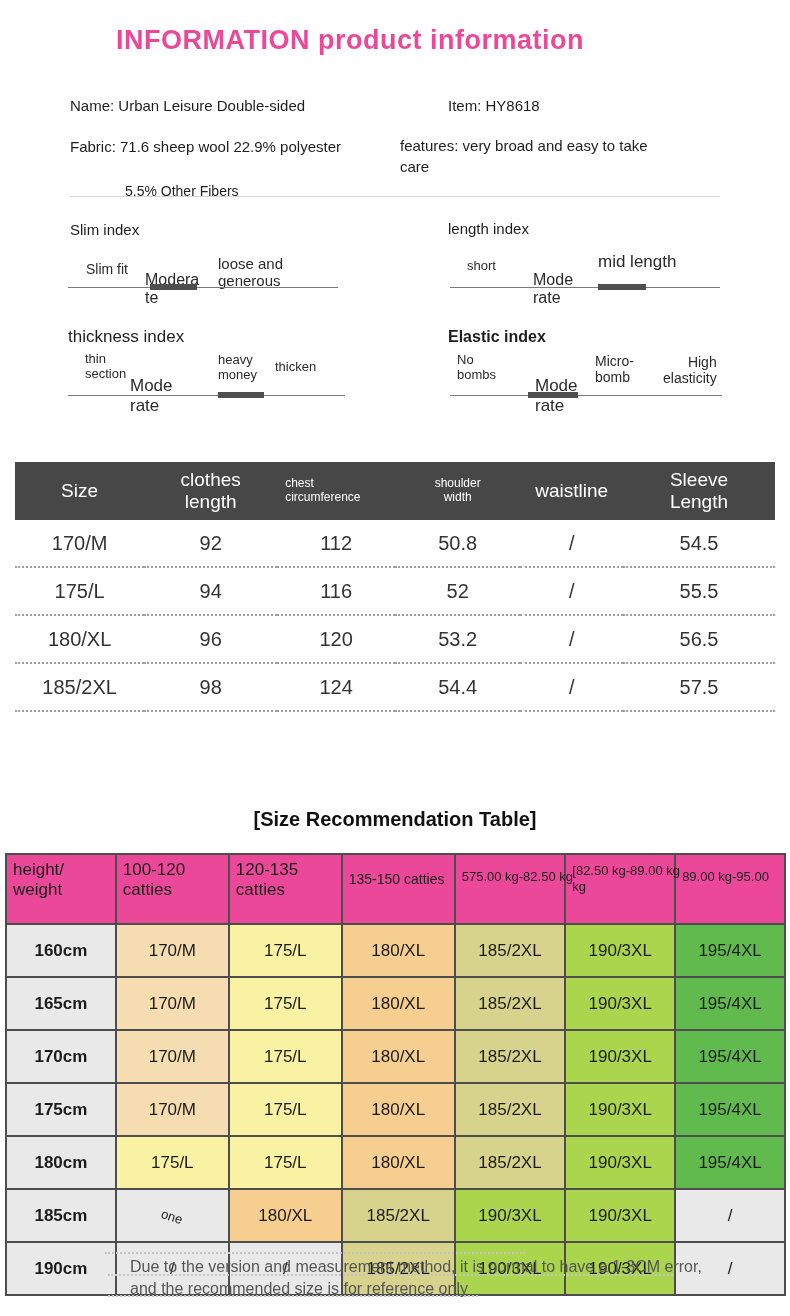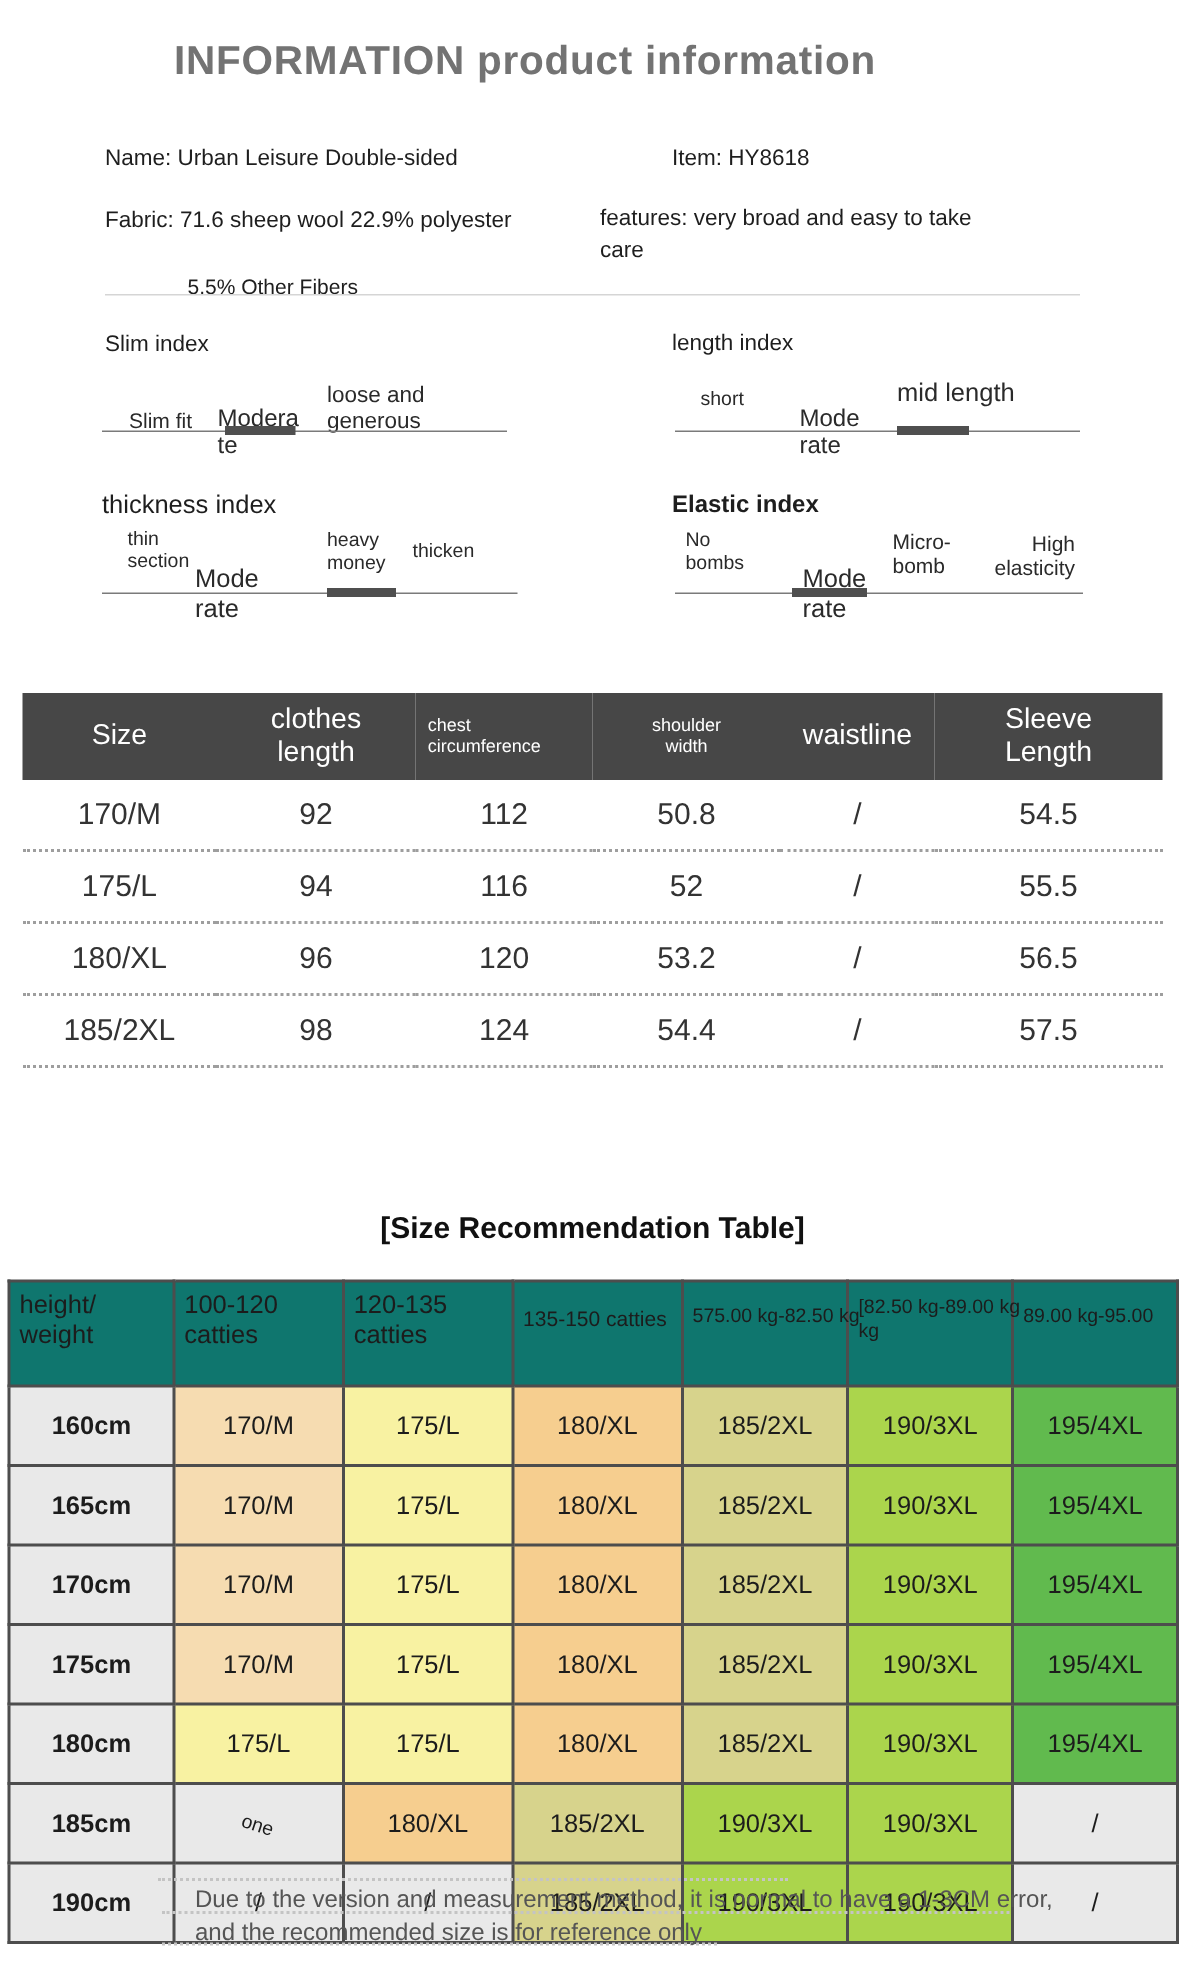--- a/index.html
+++ b/index.html
@@ -1,21 +1,21 @@
 <!DOCTYPE html>
 <html><head>
 <meta charset="utf-8">
 <style>
   html,body{margin:0;padding:0;background:#fff;}
   #page{position:relative;width:790px;height:1316px;background:#ffffff;overflow:hidden;
         font-family:"Liberation Sans","DejaVu Sans",sans-serif;color:#222;}
 
   
   .page-title{position:absolute;top:25px;left:0;width:700px;text-align:center;
-              font-size:27px;font-weight:600;color:#737373;letter-spacing:.5px;}
+              font-size:27px;font-weight:600;color:#ec4899;letter-spacing:.5px;}
 
   
   .info{position:absolute;font-size:15px;color:#1e1e1e;}
   .i-name{top:97px;left:70px;}
   .i-item{top:97px;left:400px;margin-left:48px;}
   .i-fabric{top:138px;left:70px;}
   .i-fabric2{top:183px;left:125px;font-size:14px;}
   .i-feat{top:135px;left:400px;line-height:1.4;width:280px;}
   .divider{position:absolute;top:196px;left:70px;width:650px;border-top:1px solid #d5d5d5;}
 
@@ -32,21 +32,21 @@
   .s-thick{top:350px;left:68px;width:277px;height:72px;}
   .s-elastic{top:350px;left:450px;width:272px;height:72px;}
 
   .scale .line{position:absolute;left:0;right:0;border-top:1px solid #7a7a7a;}
   .s-slim .line,.s-length .line{top:35px;}
   .s-thick .line,.s-elastic .line{top:45px;}
   .marker{position:absolute;height:6px;background:#4f4f4f;}
   .lbl{position:absolute;color:#2a2a2a;line-height:1.15;}
 
   
-  .s-slim .a{left:18px;top:20px;font-size:14px;}
+  .s-slim .a{left:18px;top:9px;font-size:14px;}
   .s-slim .b{left:77px;top:19px;font-size:16px;}
   .s-slim .c{left:150px;top:3px;font-size:15px;}
   .s-slim .marker{left:82px;top:32px;width:47px;}
   
   .s-length .a{left:17px;top:7px;font-size:13px;}
   .s-length .b{left:83px;top:19px;font-size:16px;}
   .s-length .c{left:148px;top:0;font-size:17px;}
   .s-length .marker{left:148px;top:32px;width:48px;}
   
   .s-thick .a{left:17px;top:2px;font-size:13px;}
@@ -72,21 +72,21 @@
   .size-table th.chest{text-align:left;padding-left:8px;}
   .size-table td{height:44px;text-align:center;font-size:20px;color:#333;
                  border-bottom:2px dotted #9e9e9e;}
 
   
   .rec-title{position:absolute;top:808px;left:0;width:790px;text-align:center;
              font-size:20px;font-weight:600;color:#111;}
   .rec-table{position:absolute;top:853px;left:5px;width:781px;border-collapse:collapse;
              table-layout:fixed;}
   .rec-table th,.rec-table td{border:2px solid #4d4d4d;}
-  .rec-table th{background:#0f766e;font-weight:normal;height:52px;text-align:left;
+  .rec-table th{background:#ec4899;font-weight:normal;height:52px;text-align:left;
                 vertical-align:top;padding:5px 0 0 6px;color:#1c1c1c;}
   .rec-table th .ln{display:block;line-height:1.2;white-space:nowrap;}
   .rec-table th.hlg{font-size:17px;}
   .rec-table th.hmd{font-size:14px;padding-top:16px;}
   .rec-table th.hsm{font-size:13px;padding-top:14px;margin-top:19px;}
   .rec-table th.hsm2{font-size:13px;padding-top:8px;}
   .rec-table td{height:49px;text-align:center;font-size:17px;color:#1c1c1c;}
   .rec-table td.hcell{background:#e9e9e9;font-weight:bold;font-size:17px;}
   .c-gray{background:#e9e9e9;}
   .c-peach{background:#f6dcb1;}

